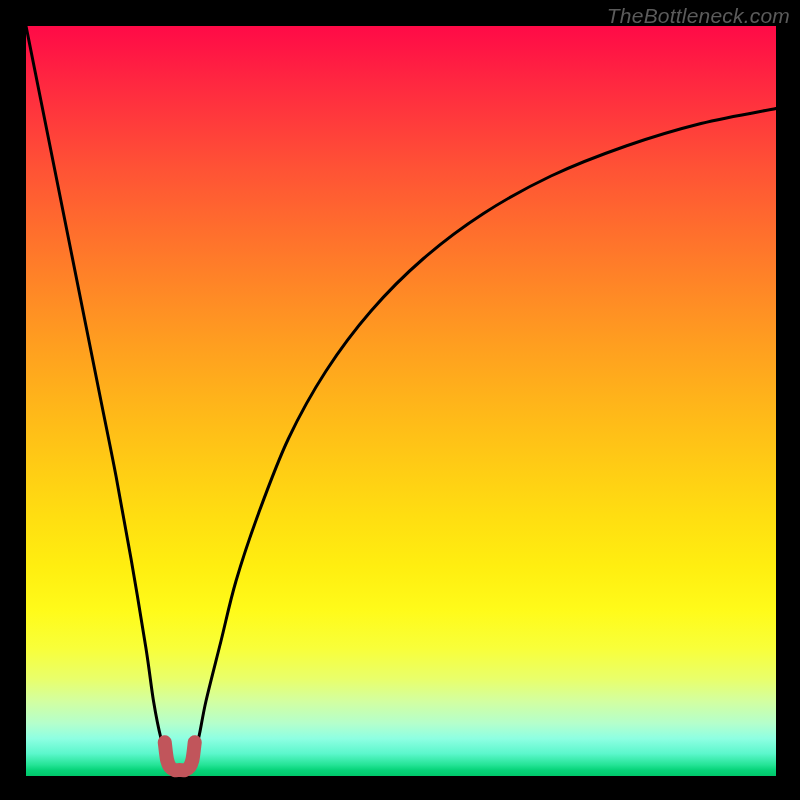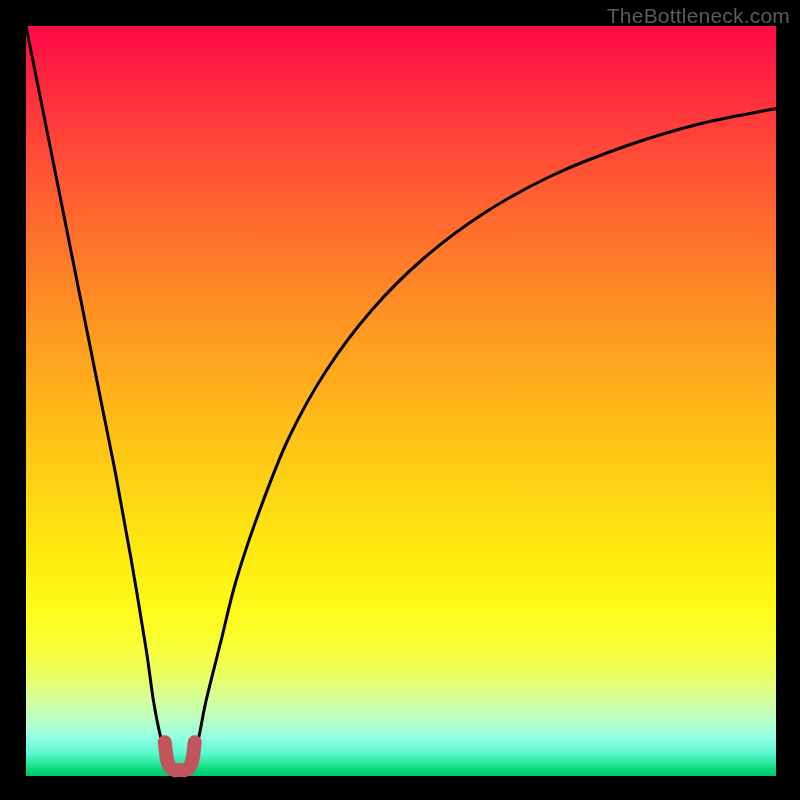--- a/index.html
+++ b/index.html
@@ -47,20 +47,21 @@
     );
   }
   .watermark {
     position: absolute;
     top: 4px;
     right: 10px;
     color: #5b5b5b;
     font-size: 21px;
     letter-spacing: 0.2px;
     user-select: none;
+    font-style: italic;
   }
   svg.curves {
     position: absolute;
     left: 0;
     top: 0;
     width: 750px;
     height: 750px;
     overflow: visible;
   }
 </style>

